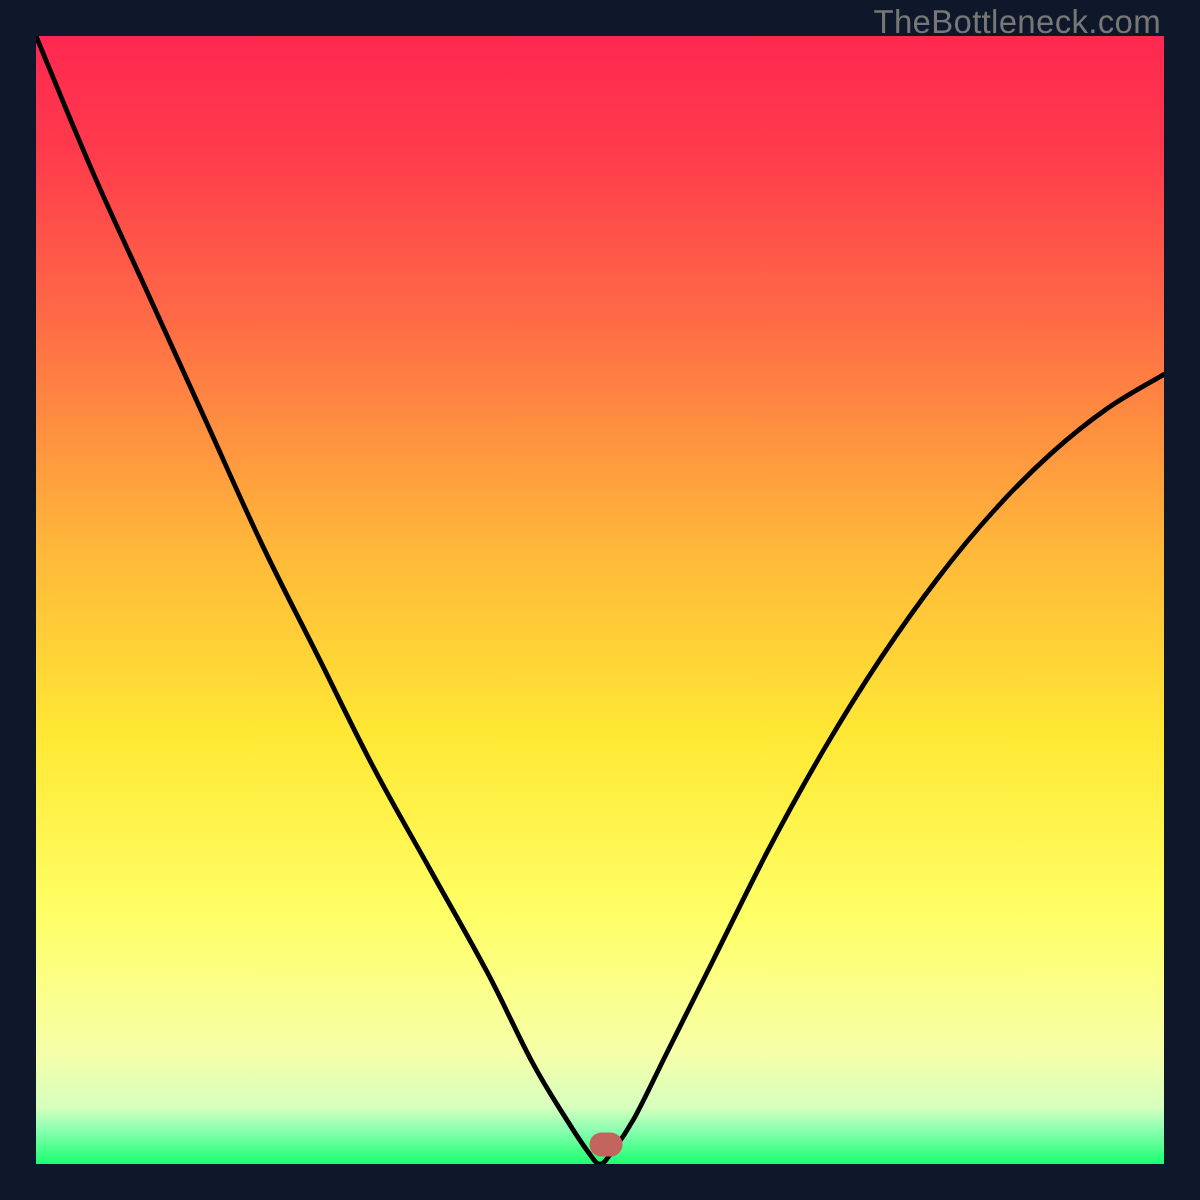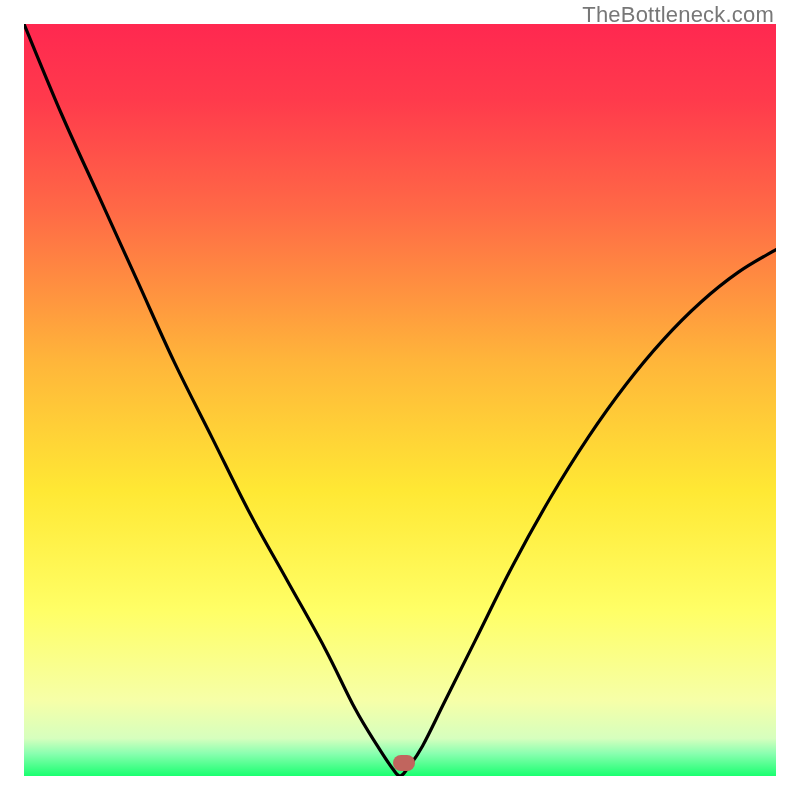--- a/index.html
+++ b/index.html
@@ -8,21 +8,21 @@
     width: 800px;
     height: 800px;
     overflow: hidden;
     font-family: Arial, sans-serif;
     background: #000;
   }
   .frame {
     position: relative;
     width: 800px;
     height: 800px;
-    background: #ffffff;
+    background: #0f172a;
   }
   .plot-area {
     position: absolute;
     left: 24px;
     top: 24px;
     width: 752px;
     height: 752px;
     overflow: hidden;
   }
   .gradient-bg {

